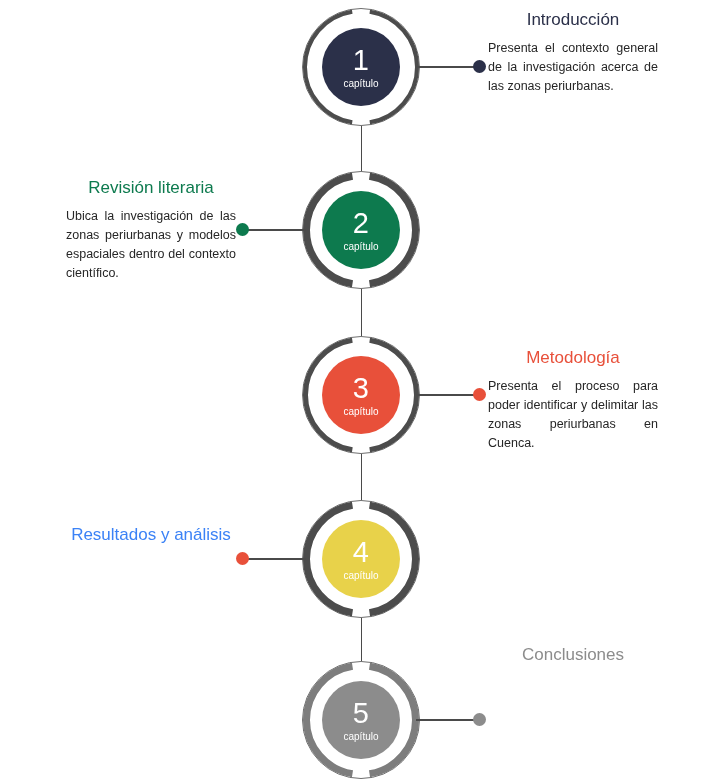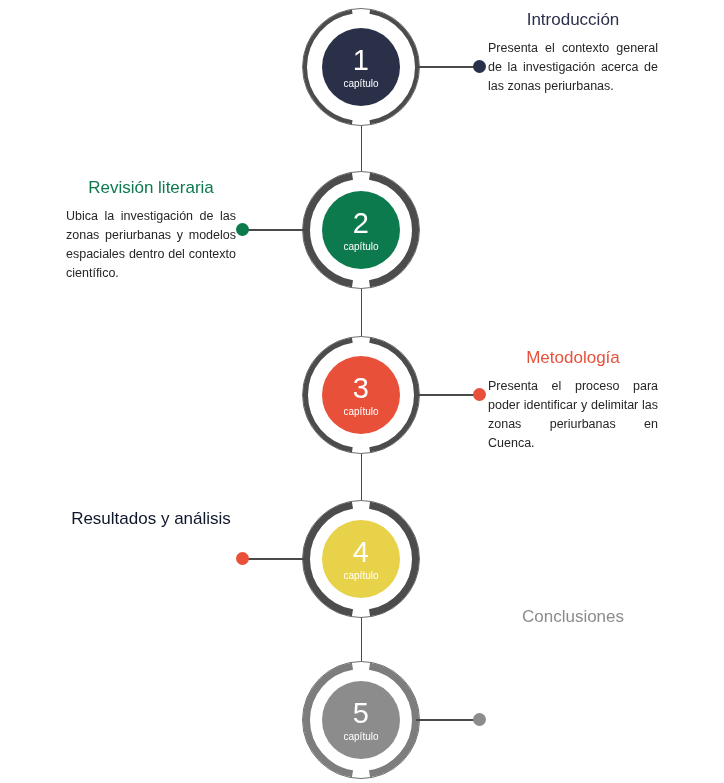--- a/index.html
+++ b/index.html
@@ -195,33 +195,33 @@
       <div class="disc" style="background: rgb(232, 210, 74);">
         <div class="num">4</div>
         <div class="cap">capítulo</div>
       </div>
     </div>
     <div class="stub left" style="top: 552px; left: 236px; width: 70px;">
       <div class="line" style="background: rgb(74, 74, 74);"></div>
       <div class="dot" style="background: rgb(232, 80, 58);"></div>
     </div>
     <div class="panel left" style="top: 509px;">
-      <div class="heading" style="color: #0f172a;">Resultados y análisis</div>
+      <div class="heading" style="color: #3b82f6; margin-top: 16px;">Resultados y análisis</div>
     </div>
     <div class="node" style="top: 661px; left: 302px;">
       <div class="ring-thin" style="border-color: rgb(110, 110, 110);"></div>
       <svg width="118" height="118" class="ring-thick">
         <path d="M 67.52567834469258 5.170985437564994 A 54.5 54.5 0 0 1 67.52567834469258 112.829014562435" fill="none" stroke="#7d7d7d" stroke-width="7"></path>
         <path d="M 50.474321655307406 112.82901456243499 A 54.5 54.5 0 0 1 50.474321655307406 5.170985437565001" fill="none" stroke="#7d7d7d" stroke-width="7"></path>
       </svg>
       <div class="disc" style="background: rgb(140, 140, 140);">
         <div class="num">5</div>
         <div class="cap">capítulo</div>
       </div>
     </div>
     <div class="stub right" style="top: 713px; left: 416px; width: 70px;">
       <div class="line" style="background: rgb(74, 74, 74);"></div>
       <div class="dot" style="background: rgb(140, 140, 140);"></div>
     </div>
-    <div class="panel right" style="top: 607px;">
+    <div class="panel right" style="top: 645px;">
       <div class="heading" style="color: rgb(140, 140, 140);">Conclusiones</div>
     </div>
   </div>
 
 </body></html>

